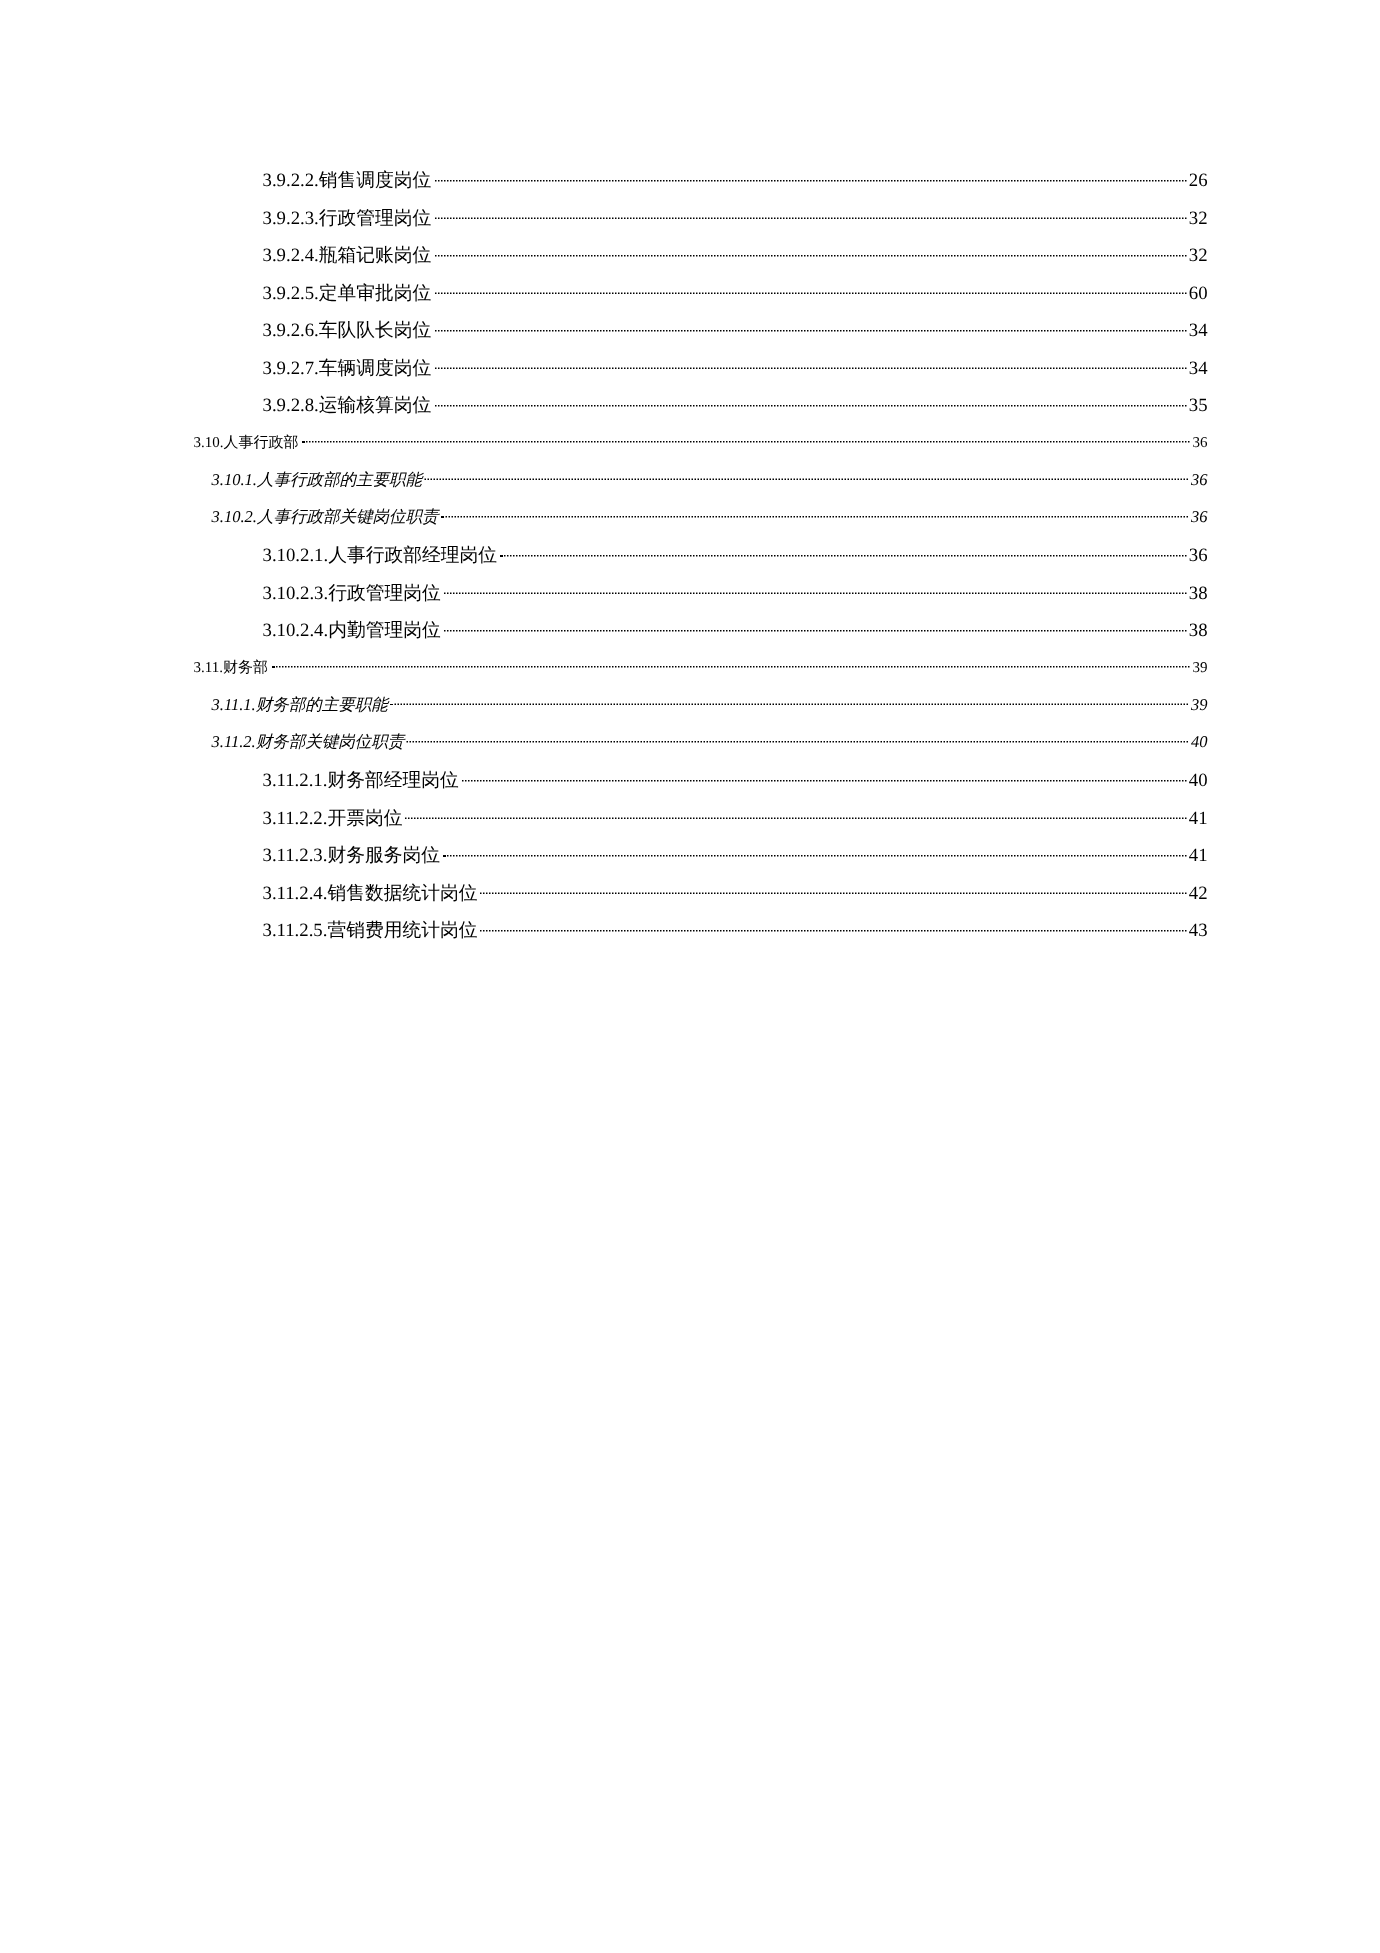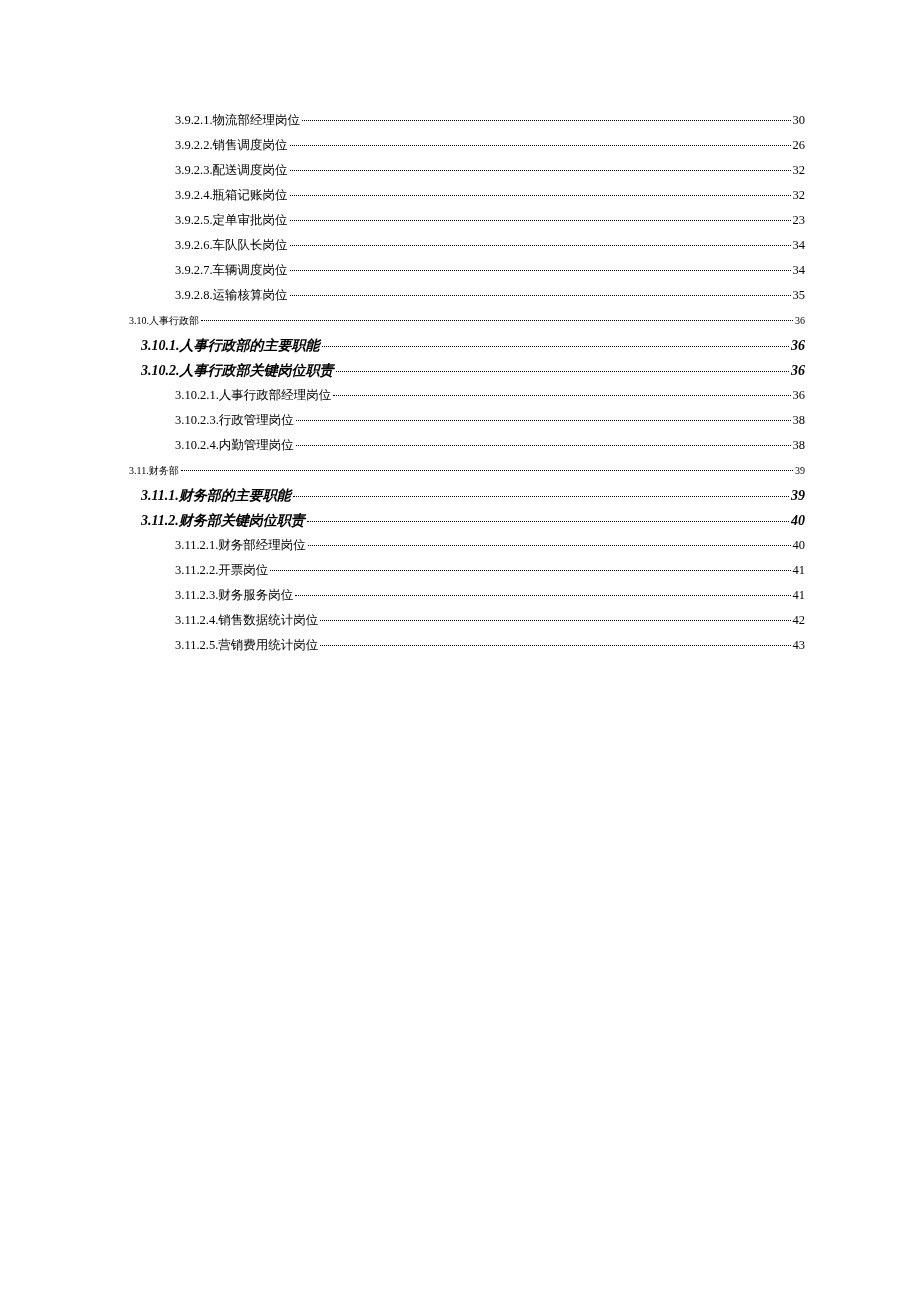--- a/index.html
+++ b/index.html
@@ -44,55 +44,49 @@
       padding-left: 60px;
       font-size: 12.5px;
     }
     .level-1 {
       padding-left: 14px;
       font-size: 10px;
     }
     .level-2 {
       padding-left: 26px;
       font-style: italic;
-      font-size: 14px;
-      font-weight: bold;
+      font-size: 11px;
     }
     .level-2 .toc-page {
       font-style: italic;
     }
   </style>
 </head>
 <body>
 
 <div class="toc-container">
     <div class="toc-entry level-3">
-      <span class="toc-label">3.9.2.1.物流部经理岗位</span>
-      <span class="toc-dots"></span>
-      <span class="toc-page">30</span>
-    </div>
-    <div class="toc-entry level-3">
       <span class="toc-label">3.9.2.2.销售调度岗位</span>
       <span class="toc-dots"></span>
       <span class="toc-page">26</span>
     </div>
     <div class="toc-entry level-3">
-      <span class="toc-label">3.9.2.3.配送调度岗位</span>
+      <span class="toc-label">3.9.2.3.行政管理岗位</span>
       <span class="toc-dots"></span>
       <span class="toc-page">32</span>
     </div>
     <div class="toc-entry level-3">
       <span class="toc-label">3.9.2.4.瓶箱记账岗位</span>
       <span class="toc-dots"></span>
       <span class="toc-page">32</span>
     </div>
     <div class="toc-entry level-3">
       <span class="toc-label">3.9.2.5.定单审批岗位</span>
       <span class="toc-dots"></span>
-      <span class="toc-page">23</span>
+      <span class="toc-page">60</span>
     </div>
     <div class="toc-entry level-3">
       <span class="toc-label">3.9.2.6.车队队长岗位</span>
       <span class="toc-dots"></span>
       <span class="toc-page">34</span>
     </div>
     <div class="toc-entry level-3">
       <span class="toc-label">3.9.2.7.车辆调度岗位</span>
       <span class="toc-dots"></span>
       <span class="toc-page">34</span>

